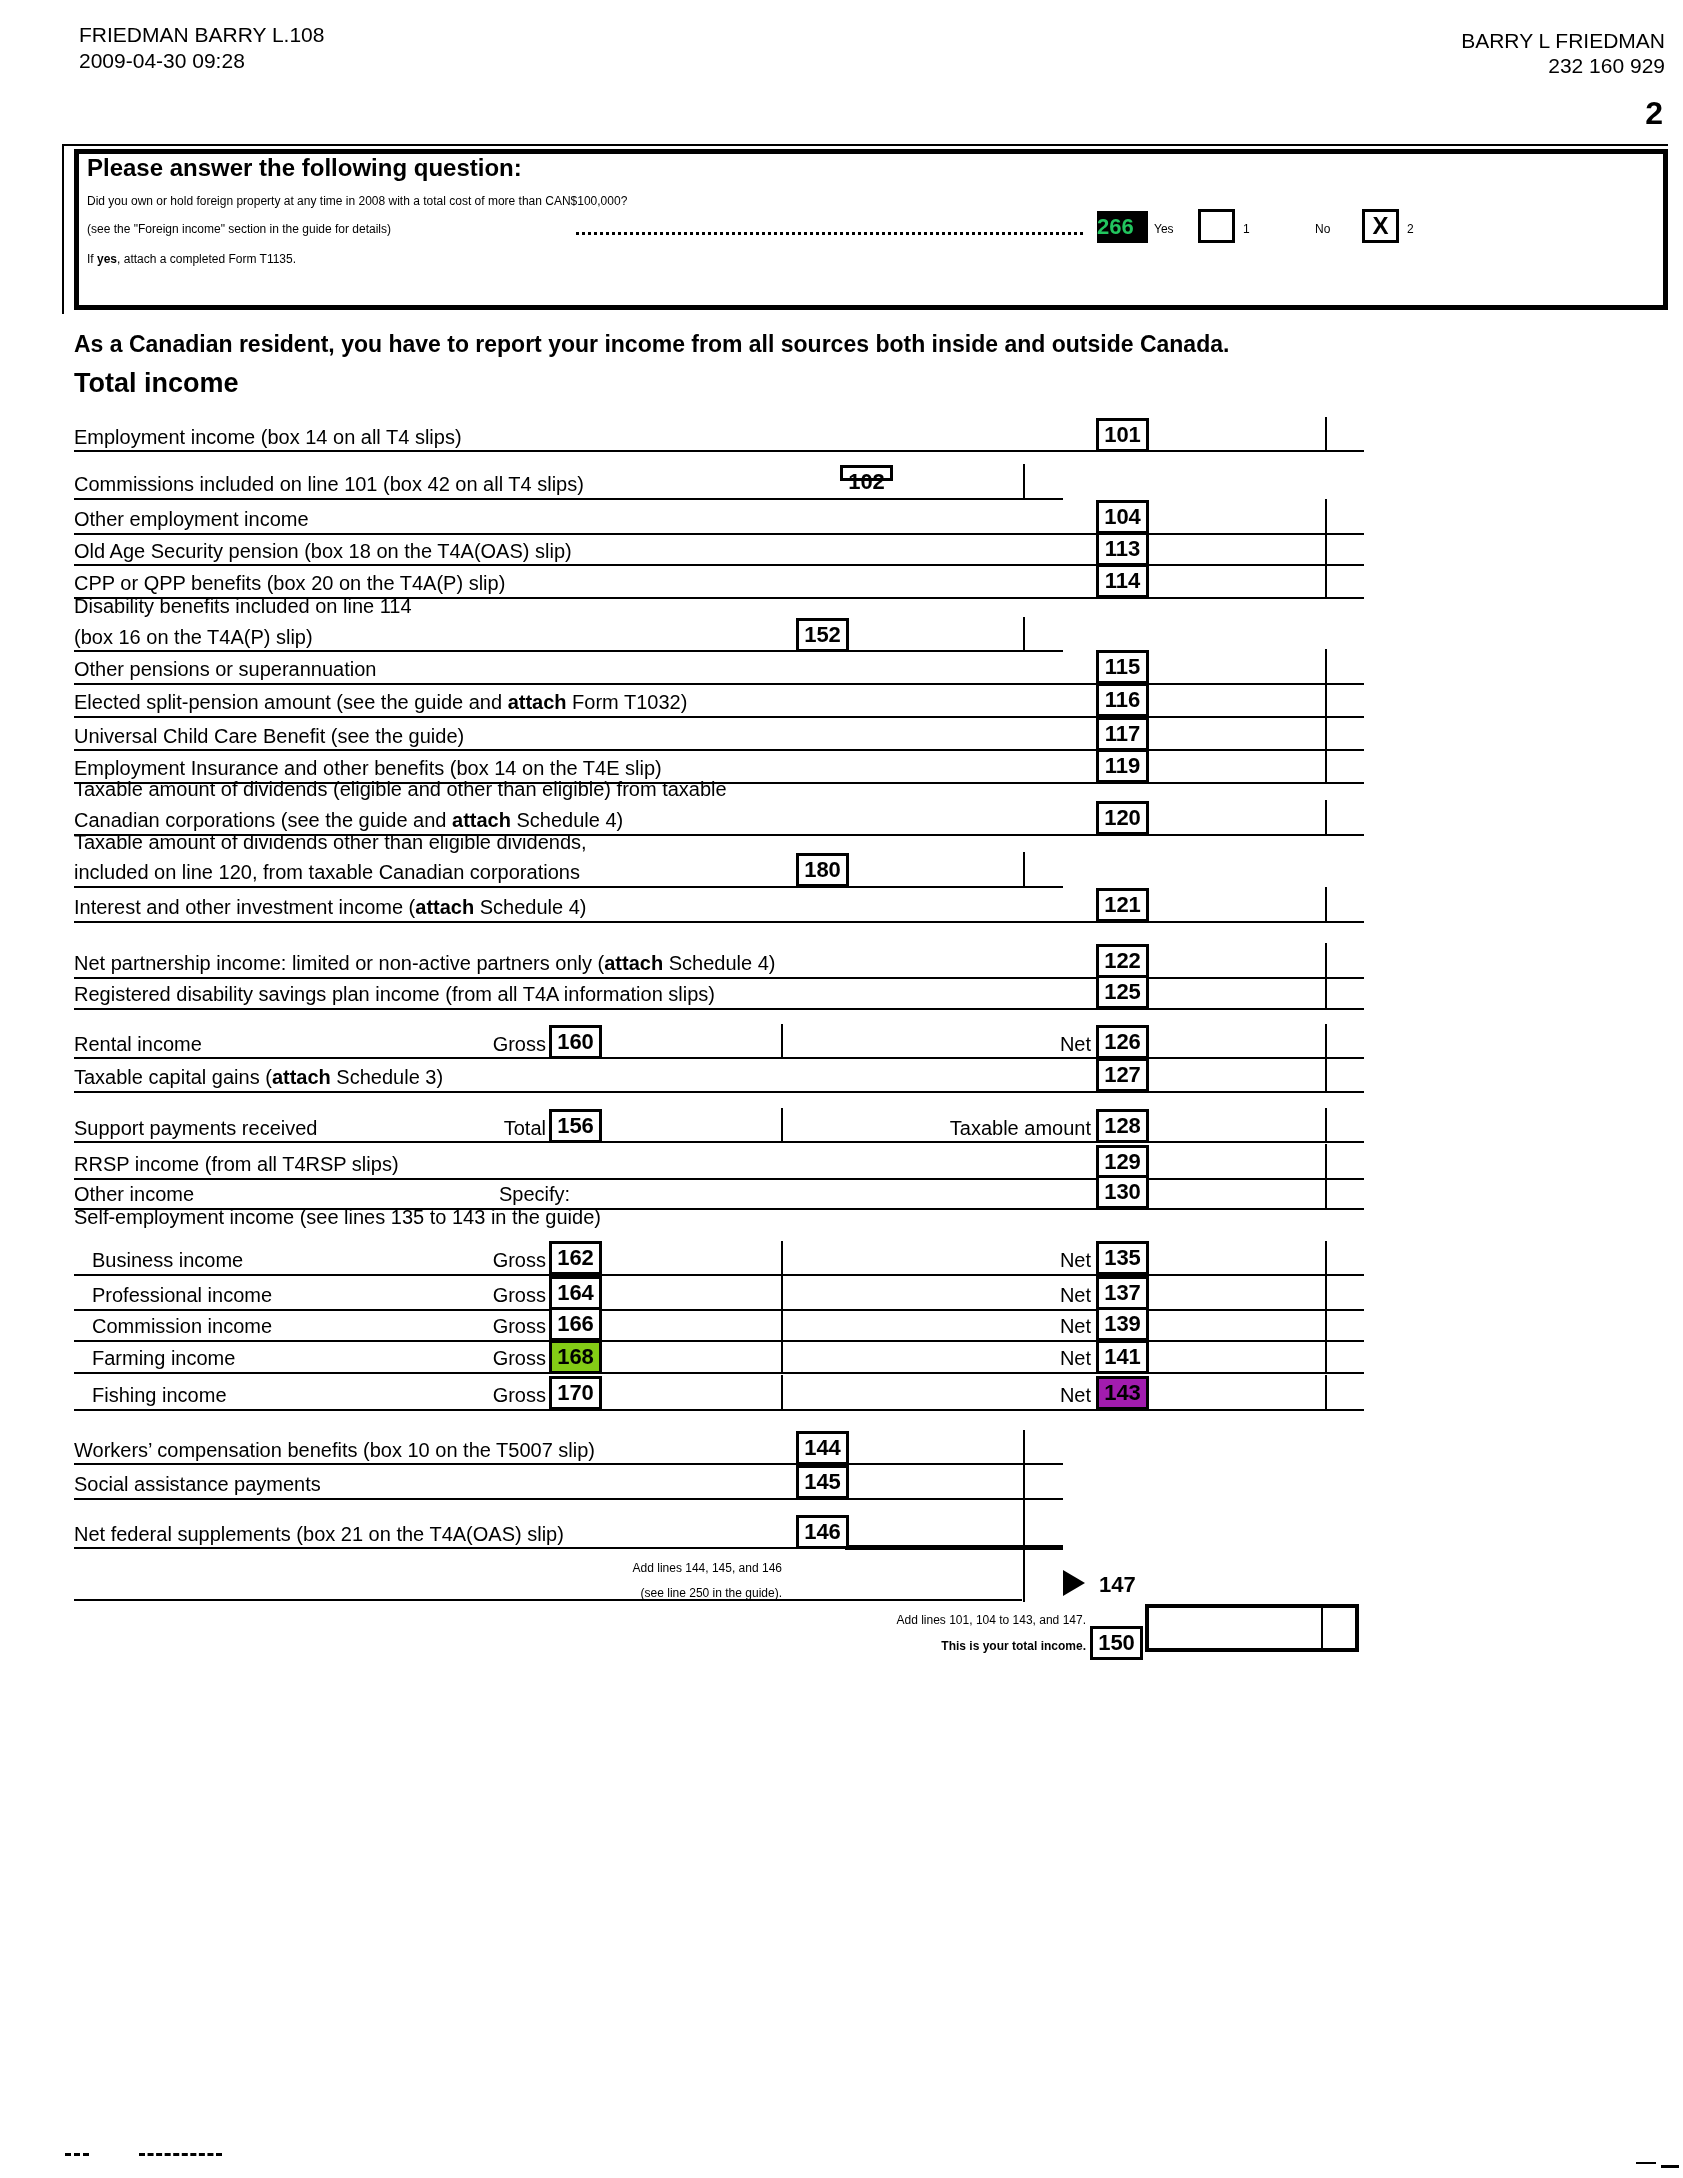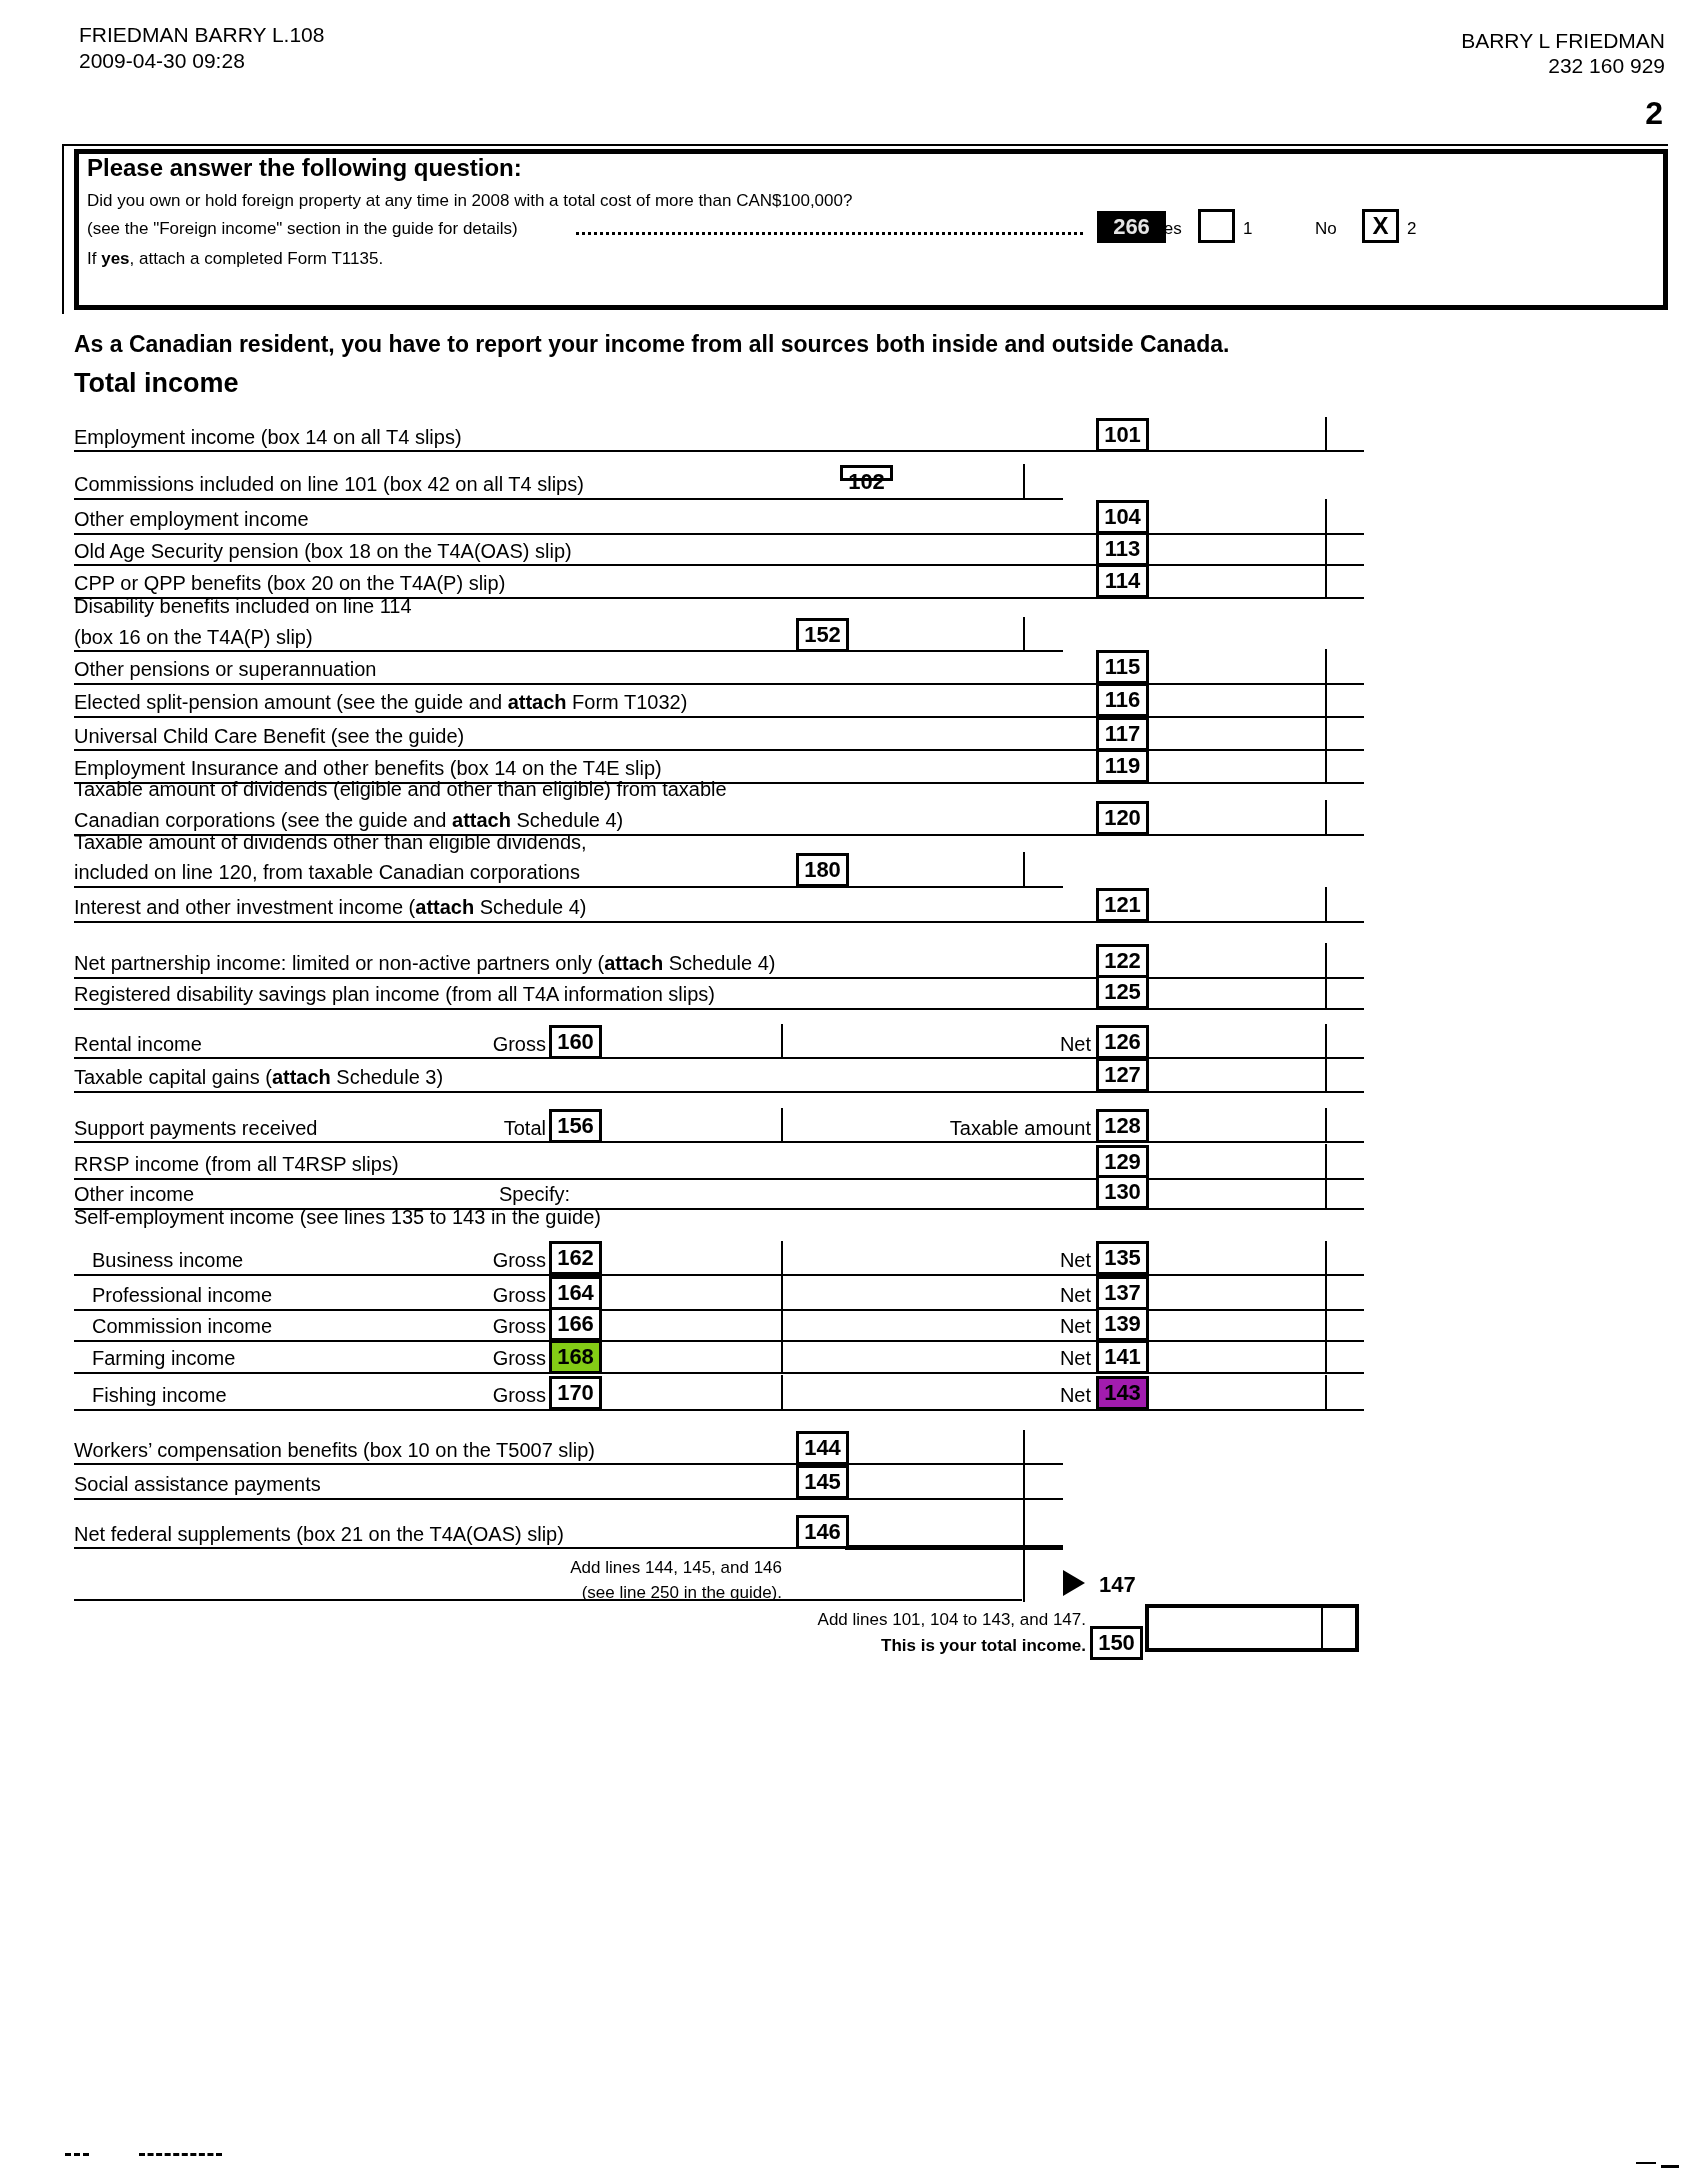--- a/index.html
+++ b/index.html
@@ -1,30 +1,30 @@
 <!DOCTYPE html>
 <html><head>
 <meta charset="utf-8">
 <style>
   html,body{margin:0;padding:0;background:#e8e8e8;}
   .page{position:relative;width:1683px;height:2178px;background:#ffffff;margin:0 auto;
         font-family:"Liberation Sans", sans-serif;color:#000;overflow:hidden;}
   .abs{position:absolute;}
-  .t{font-size:17px;line-height:24px;white-space:nowrap;}
+  .t{font-size:12px;line-height:24px;white-space:nowrap;}
   .t21{font-size:21px;line-height:26px;white-space:nowrap;}
   .bold{font-weight:bold;}
   .hline{position:absolute;background:#000;height:2px;}
   .vline{position:absolute;background:#000;width:2px;}
   .codebox{position:absolute;width:53px;height:34px;border:3px solid #000;background:#fff;
            box-sizing:border-box;font-weight:bold;font-size:22px;text-align:center;
            line-height:28px;z-index:3;}
   .qbox{position:absolute;left:74px;top:149px;width:1594px;height:161px;
         border:5px solid #000;box-sizing:border-box;}
-  .badge{position:absolute;background:#000;color:#e5e5e5;font-weight:bold;font-size:22px;
-         text-align:center;width:69px;height:32px;line-height:32px;}
+  .badge{position:absolute;background:#000;color:#22c55e;font-weight:bold;font-size:22px;
+         width:51px;height:32px;line-height:32px;}
   .checkbox{position:absolute;width:37px;height:34px;border:3px solid #000;box-sizing:border-box;
             background:#fff;text-align:center;font-weight:bold;font-size:24px;line-height:28px;}
   .dotlead{position:absolute;height:0;border-bottom:3px dotted #000;}
   .tri{position:absolute;width:0;height:0;border-left:22px solid #000;
        border-top:13px solid transparent;border-bottom:13px solid transparent;}
   .boldbox{position:absolute;border:4px solid #000;box-sizing:border-box;background:#fff;}
   .artifact{position:absolute;background:#000;}
   .artdash{position:absolute;height:0;border-bottom:3px dashed #000;}
 </style>
 </head>

